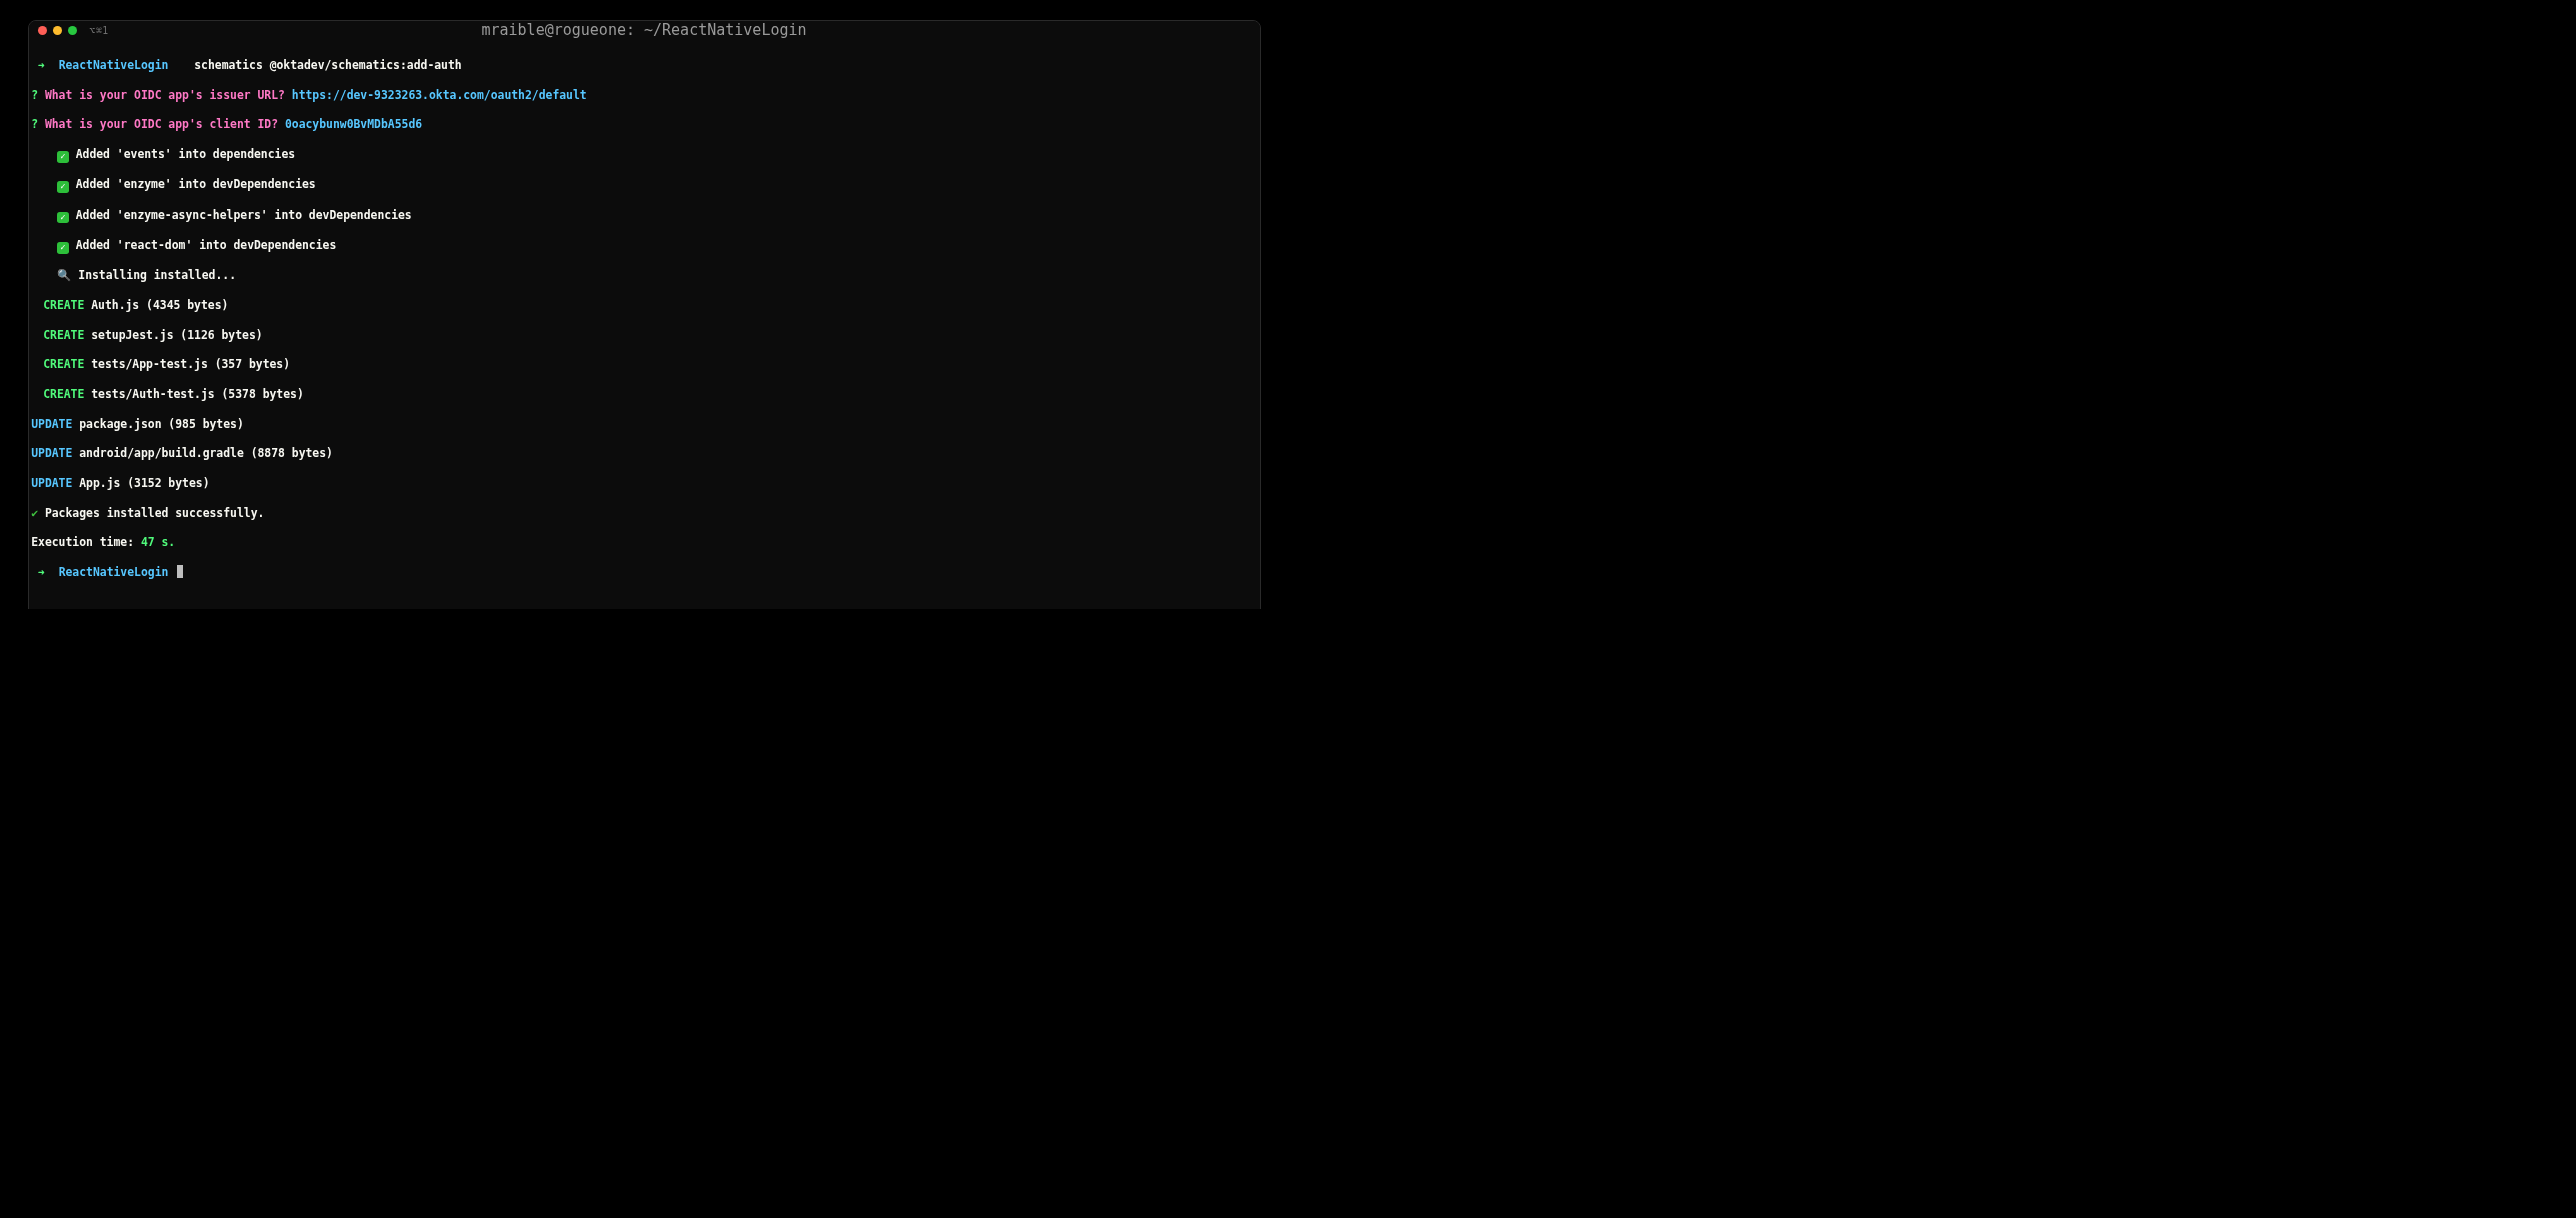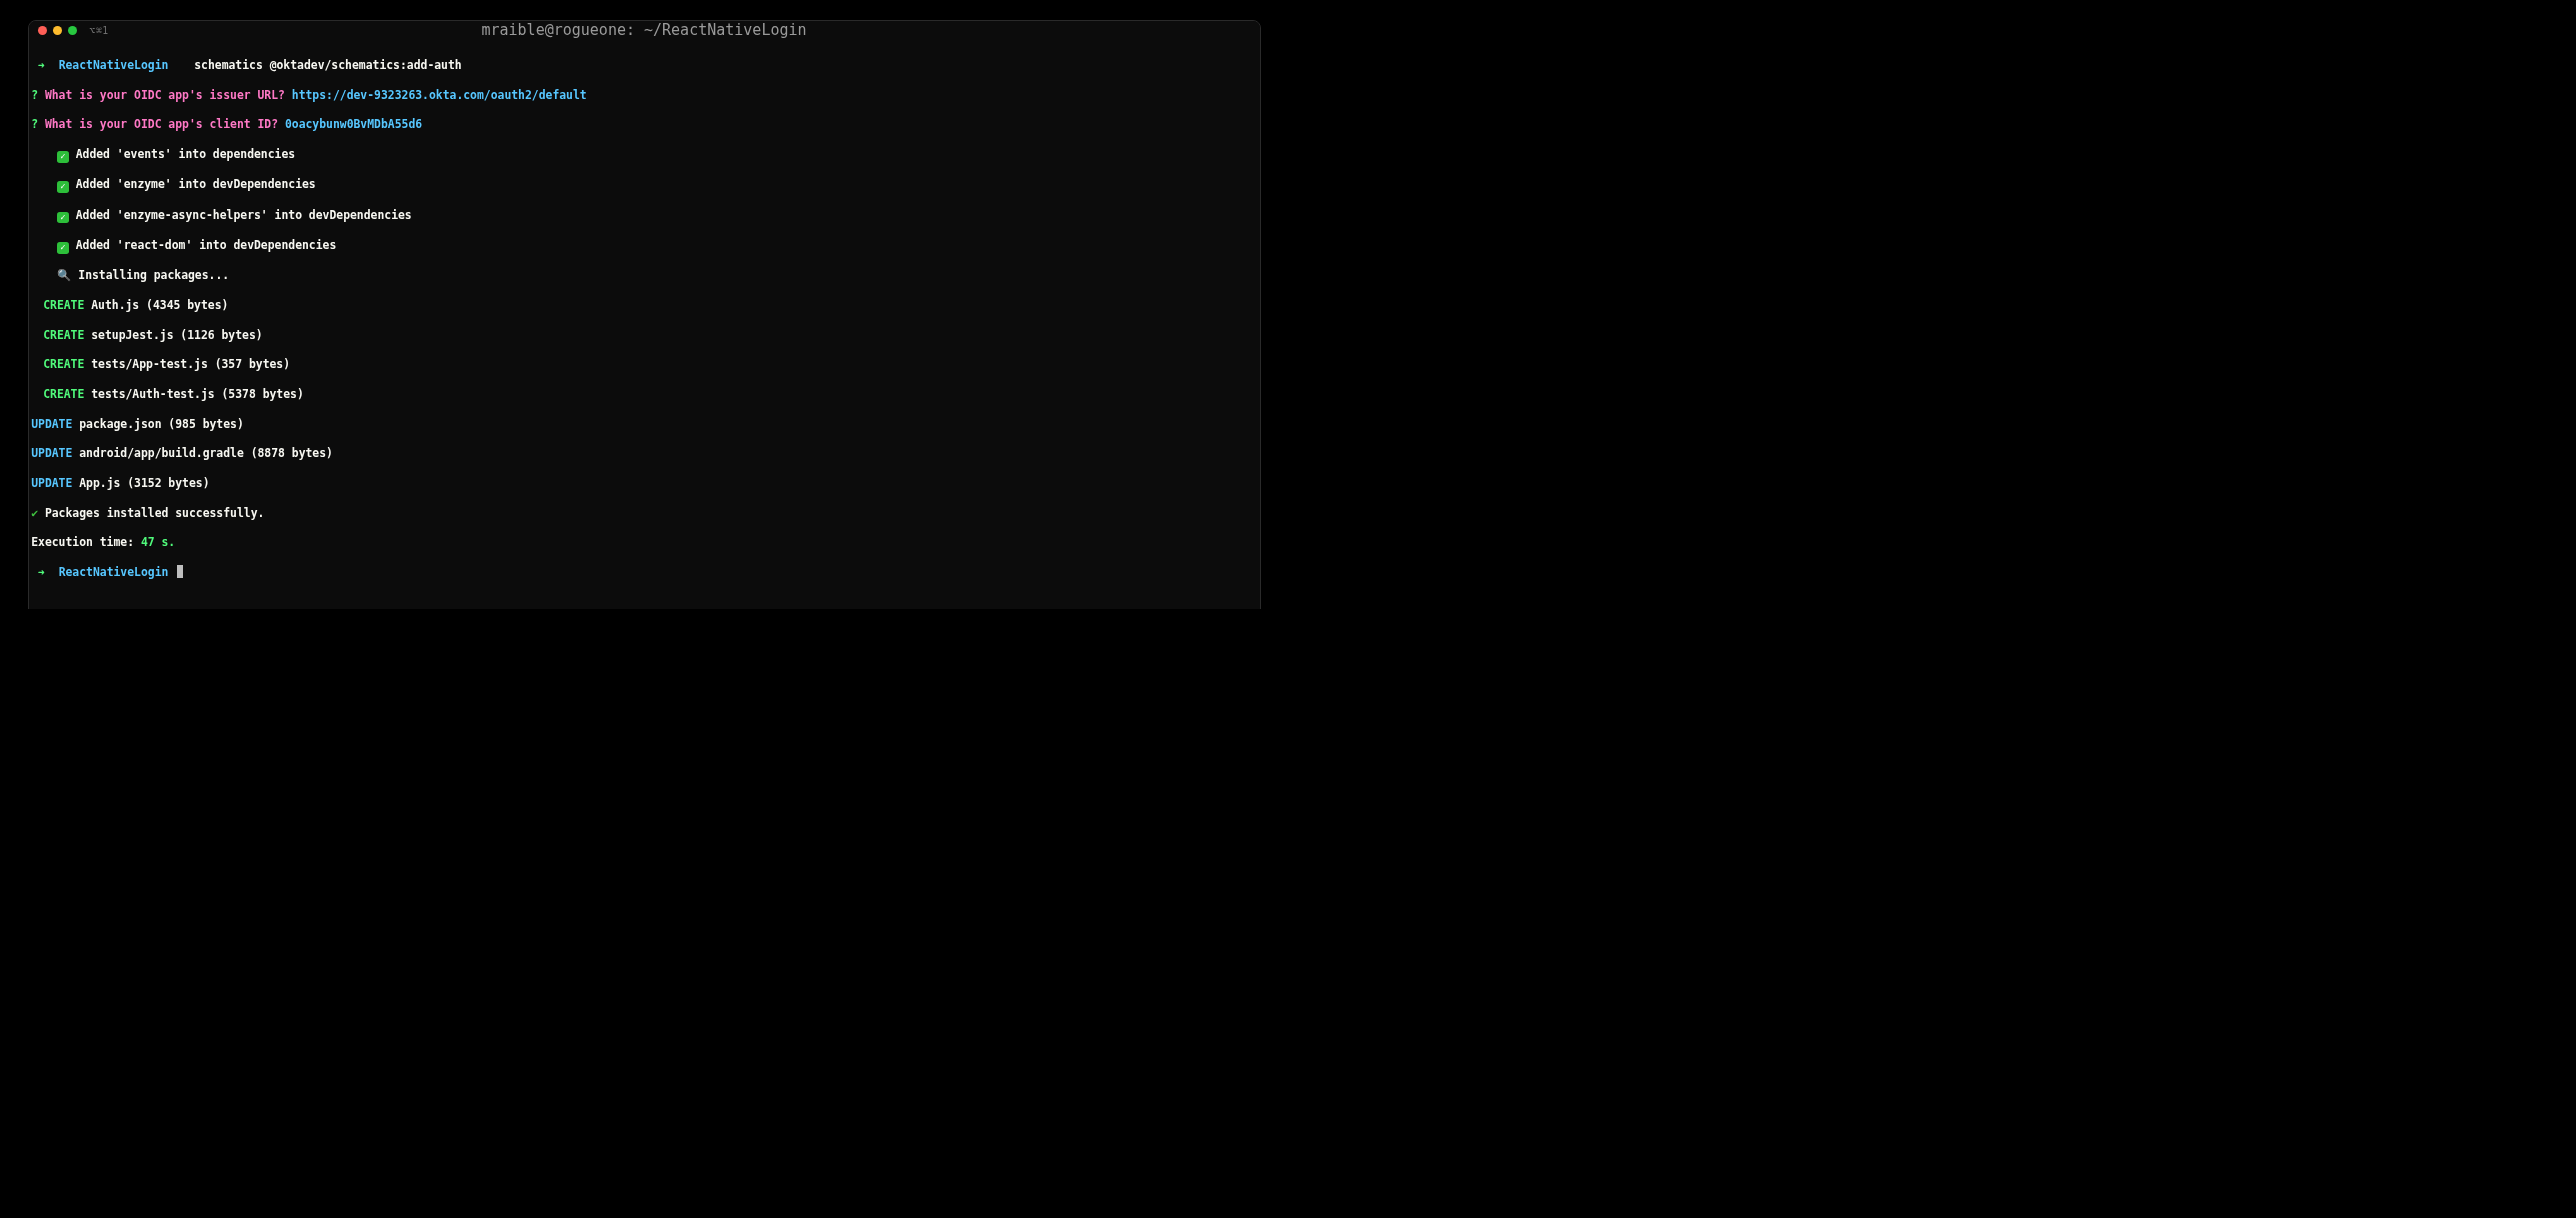--- a/index.html
+++ b/index.html
@@ -90,21 +90,21 @@
   </div>
 
   <div class="content">
 <span class="line"> <span class="arrow">➜</span>  <span class="dir">ReactNativeLogin</span> <span class="cmd">schematics @oktadev/schematics:add-auth</span></span>
 <span class="line"><span class="q">?</span> <span class="prompt">What is your OIDC app's issuer URL?</span> <span class="ans">https://dev-9323263.okta.com/oauth2/default</span></span>
 <span class="line"><span class="q">?</span> <span class="prompt">What is your OIDC app's client ID?</span> <span class="ans">0oacybunw0BvMDbA55d6</span></span>
 <span class="line"><span class="indent"></span><span class="check">✓</span> <span>Added 'events' into dependencies</span></span>
 <span class="line"><span class="indent"></span><span class="check">✓</span> <span>Added 'enzyme' into devDependencies</span></span>
 <span class="line"><span class="indent"></span><span class="check">✓</span> <span>Added 'enzyme-async-helpers' into devDependencies</span></span>
 <span class="line"><span class="indent"></span><span class="check">✓</span> <span>Added 'react-dom' into devDependencies</span></span>
-<span class="line"><span class="indent"></span><span class="mag">🔍</span> <span>Installing packages...</span></span>
+<span class="line"><span class="indent"></span><span class="mag">🔍</span> <span>Installing installed...</span></span>
 <span class="line"><span class="create">CREATE</span> <span>Auth.js (4345 bytes)</span></span>
 <span class="line"><span class="create">CREATE</span> <span>setupJest.js (1126 bytes)</span></span>
 <span class="line"><span class="create">CREATE</span> <span>tests/App-test.js (357 bytes)</span></span>
 <span class="line"><span class="create">CREATE</span> <span>tests/Auth-test.js (5378 bytes)</span></span>
 <span class="line"><span class="update">UPDATE</span> <span>package.json (985 bytes)</span></span>
 <span class="line"><span class="update">UPDATE</span> <span>android/app/build.gradle (8878 bytes)</span></span>
 <span class="line"><span class="update">UPDATE</span> <span>App.js (3152 bytes)</span></span>
 <span class="line"><span class="tick">✔</span> <span>Packages installed successfully.</span></span>
 <span class="line"><span>Execution time: </span><span class="timev">47 s.</span></span>
 <span class="line"> <span class="arrow">➜</span>  <span class="dir">ReactNativeLogin</span> <span class="cursor"></span></span>

